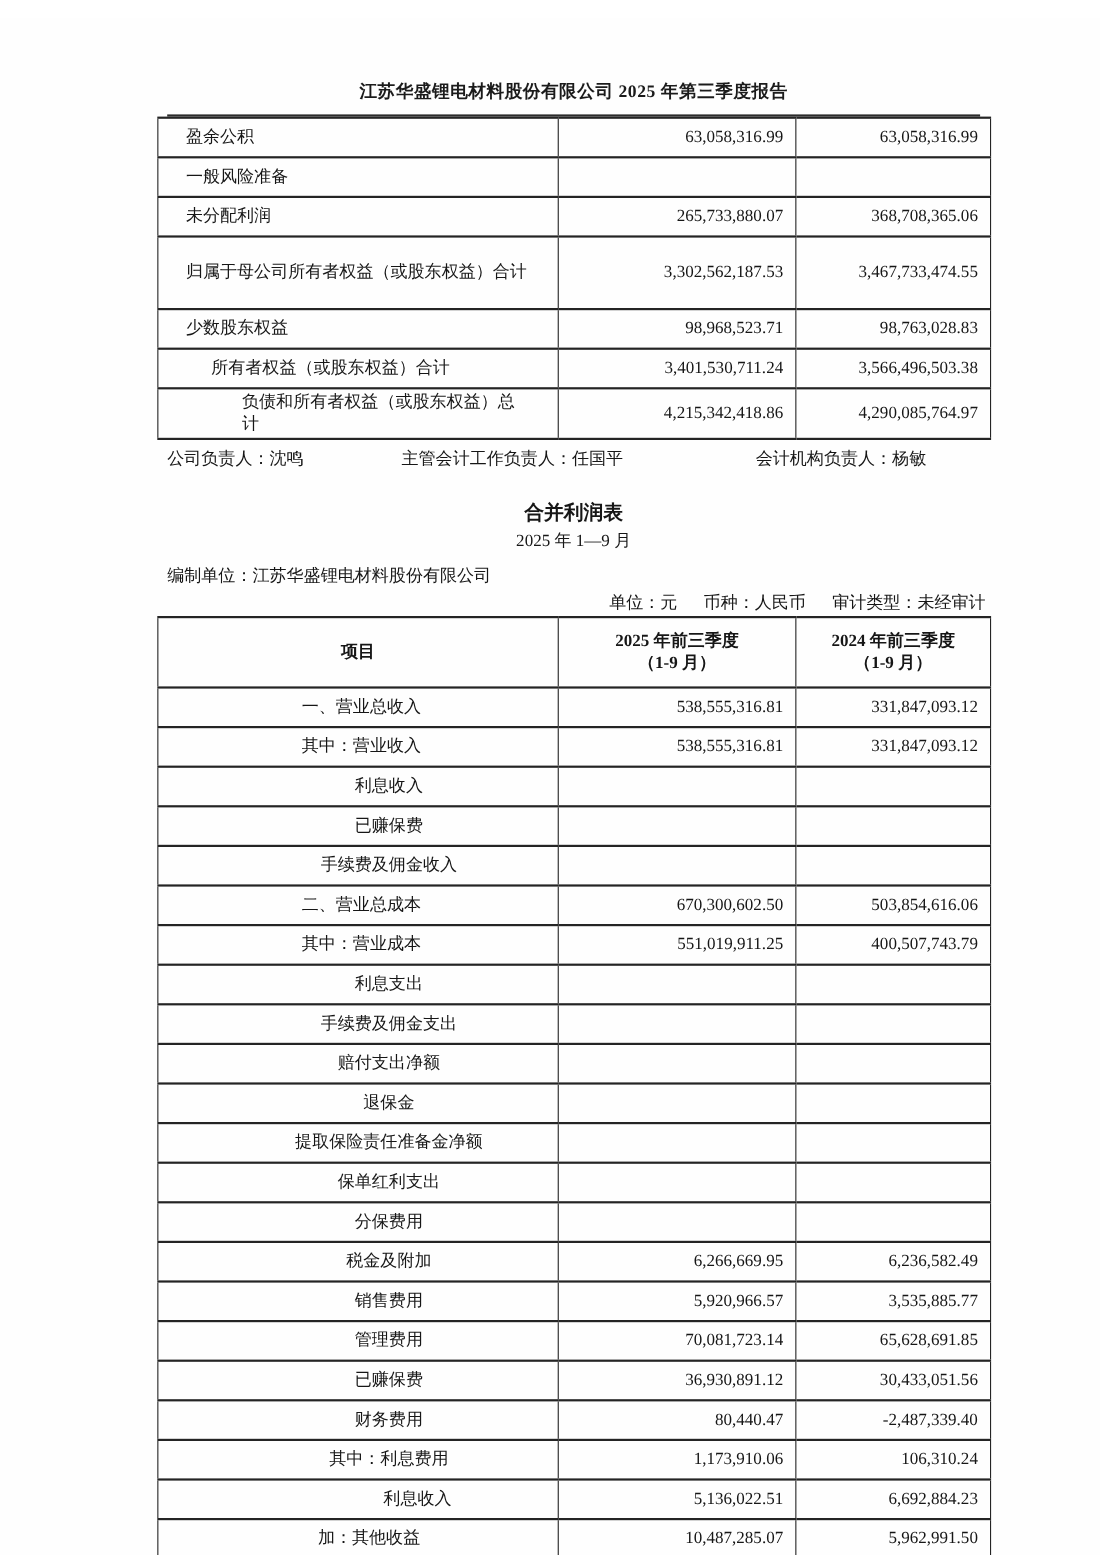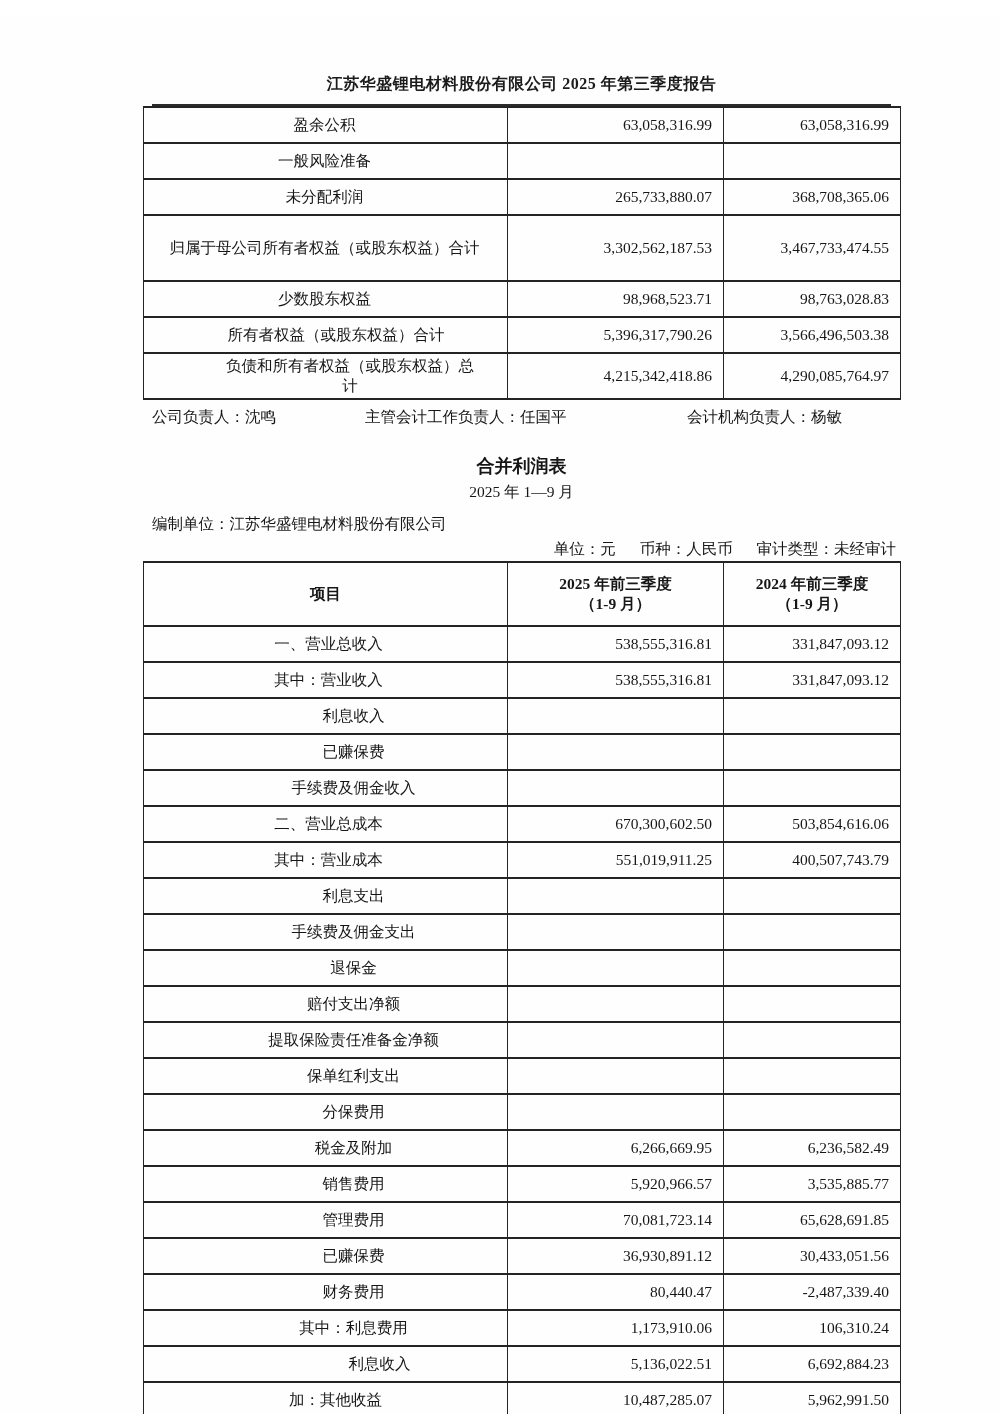--- a/index.html
+++ b/index.html
@@ -21,21 +21,21 @@
   table.doc-table { border-collapse:collapse; table-layout:fixed; width:757px; margin:0; }
   table.doc-table td, table.doc-table th {
     border-style:solid; border-color:#242424; border-width:2px 1.5px;
     font-size:15.5px; line-height:20px; vertical-align:middle;
     padding:2px 4px; overflow:hidden;
   }
   .col-label { width:364px; } .col-v1 { width:216px; } .col-v2 { width:177px; }
 
   .bs-table { margin-top:33px; }
   .bs-table td { height:30px; }
-  .bs-table .c-label { text-align:center; padding-right:27px; }
+  .bs-table .c-label { text-align:left; padding-right:27px; }
   .bs-table .ind-1 { padding-left:25px; }
   .bs-table .ind-2 { padding-left:48px; }
   .bs-table .ind-3 { padding-left:76px; }
   .row-tall td { height:60px; }
 
   .c-num { text-align:right; padding-right:11px !important; white-space:nowrap; }
 
   .signature-line { position:relative; height:22px; margin-top:7px; font-size:15.5px; }
   .signature-line .sig { position:absolute; top:0; white-space:nowrap; }
   .sig-1 { left:9px; } .sig-2 { left:222px; } .sig-3 { left:544px; }
@@ -93,21 +93,21 @@
             <td class="c-num">3,302,562,187.53</td>
             <td class="c-num">3,467,733,474.55</td>
           </tr>
           <tr>
             <td class="c-label ind-1">少数股东权益</td>
             <td class="c-num">98,968,523.71</td>
             <td class="c-num">98,763,028.83</td>
           </tr>
           <tr>
             <td class="c-label ind-2">所有者权益（或股东权益）合计</td>
-            <td class="c-num">5,396,317,790.26</td>
+            <td class="c-num">3,401,530,711.24</td>
             <td class="c-num">3,566,496,503.38</td>
           </tr>
           <tr>
             <td class="c-label ind-3">负债和所有者权益（或股东权益）总计</td>
             <td class="c-num">4,215,342,418.86</td>
             <td class="c-num">4,290,085,764.97</td>
           </tr>
         </tbody>
     </table>
 
@@ -186,26 +186,26 @@
             <td class="c-label ind-2">利息支出</td>
             <td class="c-num"></td>
             <td class="c-num"></td>
           </tr>
           <tr>
             <td class="c-label ind-2">手续费及佣金支出</td>
             <td class="c-num"></td>
             <td class="c-num"></td>
           </tr>
           <tr>
+            <td class="c-label ind-2">赔付支出净额</td>
+            <td class="c-num"></td>
+            <td class="c-num"></td>
+          </tr>
+          <tr>
             <td class="c-label ind-2">退保金</td>
-            <td class="c-num"></td>
-            <td class="c-num"></td>
-          </tr>
-          <tr>
-            <td class="c-label ind-2">赔付支出净额</td>
             <td class="c-num"></td>
             <td class="c-num"></td>
           </tr>
           <tr>
             <td class="c-label ind-2">提取保险责任准备金净额</td>
             <td class="c-num"></td>
             <td class="c-num"></td>
           </tr>
           <tr>
             <td class="c-label ind-2">保单红利支出</td>

